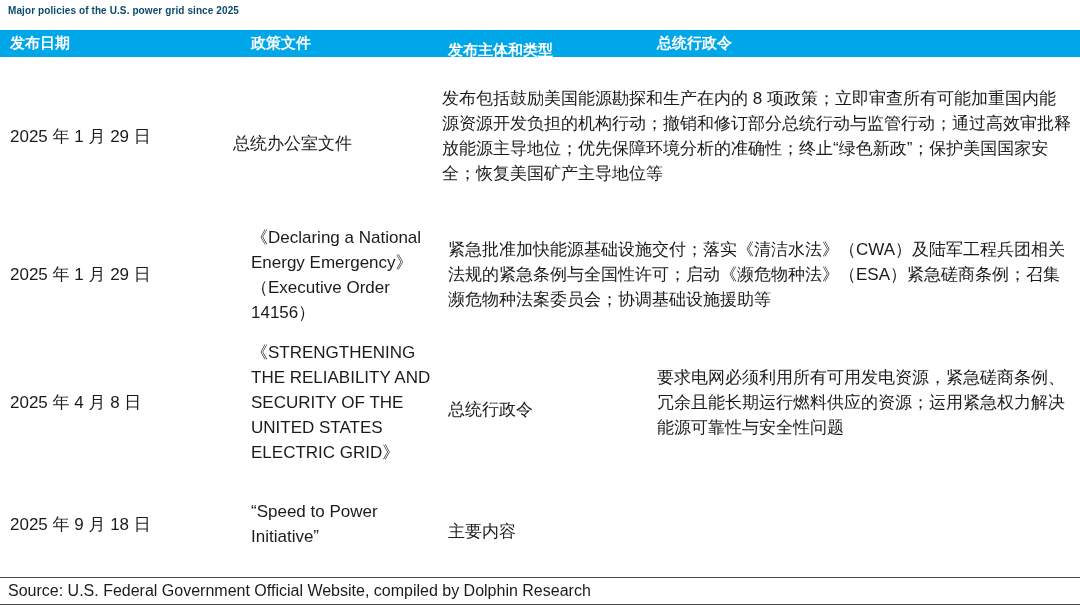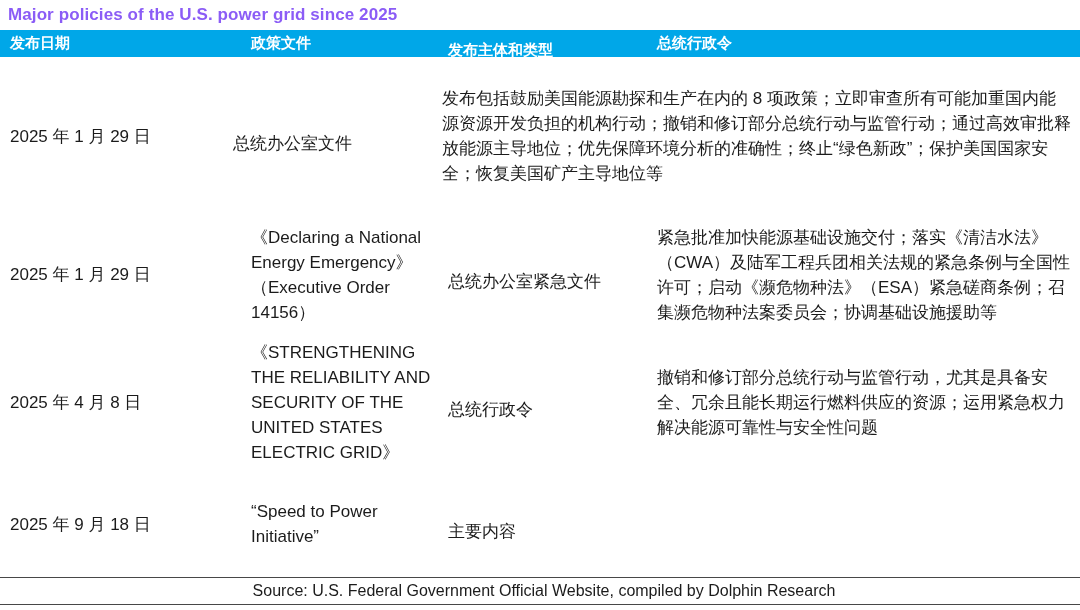--- a/index.html
+++ b/index.html
@@ -5,23 +5,23 @@
   html, body { margin: 0; padding: 0; background: #ffffff; }
   body {
     width: 1080px; height: 610px;
     font-family: "Liberation Sans", "DejaVu Sans", sans-serif;
     color: #1b1b1b;
     overflow: hidden;
   }
   .page { position: relative; width: 1080px; height: 610px; background: #ffffff; }
 
   .fig-title {
-    font-size: 17px;
+    font-size: 10px;
     font-weight: 700;
-    color: #8b5cf6;
+    color: #0c4a6e;
     padding: 5px 8px 4px 8px;
     height: 21px;
     letter-spacing: 0.1px;
     white-space: nowrap;
   }
 
   .thead {
     display: flex;
     background: #00a7e8;
     color: #ffffff;
@@ -56,21 +56,20 @@
     border-top: 1px solid #474747;
     margin: 0;
     width: 1080px;
   }
   .source-line {
     font-size: 16px;
     line-height: 26px;
     padding-left: 8px;
     color: #1b1b1b;
     white-space: nowrap;
-    text-align: center;
   }
 </style>
 </head>
 <body>
 
 <div class="page">
 
   <div class="fig-title">Major policies of the U.S. power grid since 2025</div>
 
   <div class="thead">
@@ -82,29 +81,28 @@
 
   <div class="row row1">
     <div class="cell c1">2025 年 1 月 29 日</div>
     <div class="cell c3">总统办公室文件</div>
     <div class="cell c4">发布包括鼓励美国能源勘探和生产在内的 8 项政策；立即审查所有可能加重国内能源资源开发负担的机构行动；撤销和修订部分总统行动与监管行动；通过高效审批释放能源主导地位；优先保障环境分析的准确性；终止“绿色新政”；保护美国国家安全；恢复美国矿产主导地位等</div>
   </div>
 
   <div class="row row2">
     <div class="cell c1">2025 年 1 月 29 日</div>
     <div class="cell c2">《Declaring a National Energy Emergency》（Executive Order 14156）</div>
-    <div class="cell c3">总统办公室紧急文件</div>
     <div class="cell c4">紧急批准加快能源基础设施交付；落实《清洁水法》（CWA）及陆军工程兵团相关法规的紧急条例与全国性许可；启动《濒危物种法》（ESA）紧急磋商条例；召集濒危物种法案委员会；协调基础设施援助等</div>
   </div>
 
   <div class="row row3">
     <div class="cell c1">2025 年 4 月 8 日</div>
     <div class="cell c2">《STRENGTHENING THE RELIABILITY AND SECURITY OF THE UNITED STATES ELECTRIC GRID》</div>
     <div class="cell c3">总统行政令</div>
-    <div class="cell c4">撤销和修订部分总统行动与监管行动，尤其是具备安全、冗余且能长期运行燃料供应的资源；运用紧急权力解决能源可靠性与安全性问题</div>
+    <div class="cell c4">要求电网必须利用所有可用发电资源，紧急磋商条例、冗余且能长期运行燃料供应的资源；运用紧急权力解决能源可靠性与安全性问题</div>
   </div>
 
   <div class="row row4">
     <div class="cell c1">2025 年 9 月 18 日</div>
     <div class="cell c2">“Speed to Power Initiative”</div>
     <div class="cell c3">主要内容</div>
   </div>
 
   <hr class="rule">
 

